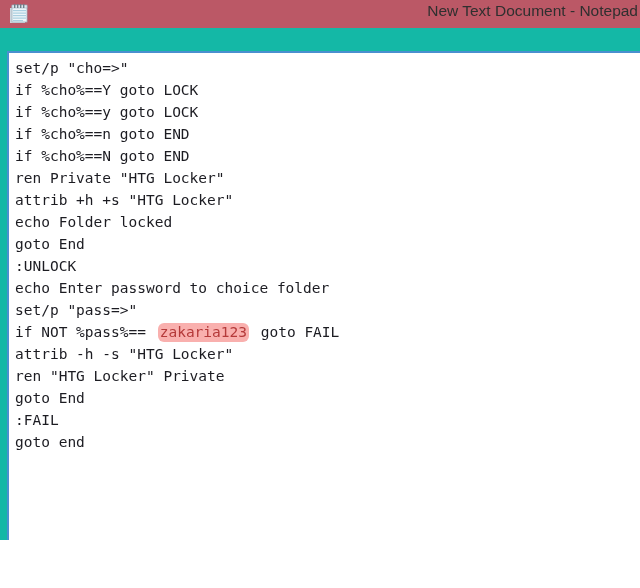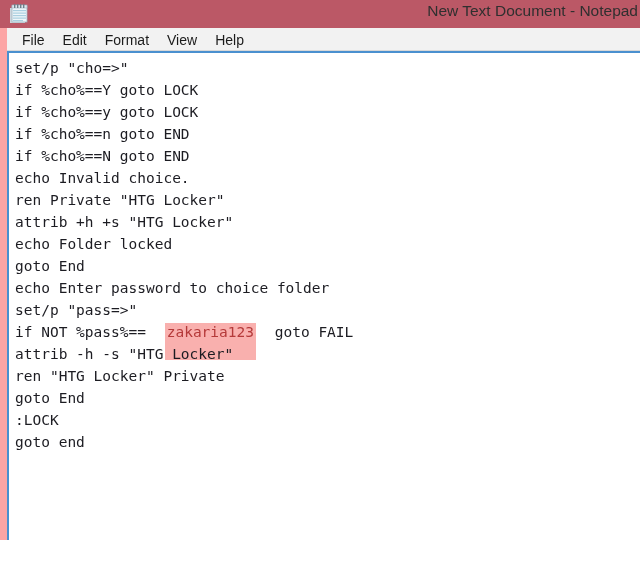--- a/index.html
+++ b/index.html
@@ -12,21 +12,21 @@
     width: 640px;
     height: 588px;
     overflow: hidden;
     font-family: "Liberation Sans", sans-serif;
   }
 
   .window {
     position: relative;
     width: 640px;
     height: 540px;
-    background: #fca5a5;
+    background: #14b8a6;
     box-sizing: border-box;
     overflow: hidden;
   }
 
   
   .titlebar {
     position: absolute;
     left: 0; top: 0;
     width: 640px;
     height: 28px;
@@ -114,22 +114,23 @@
     line-height: 22px;
     height: 22px;
     color: #1c1c22;
     white-space: pre;
     letter-spacing: 0px;
   }
 
   .hl {
     background: #f9b0ae;
     color: #b53a3a;
-    padding: 1px 2px 20px 2px;
-    margin: 0 10px;
+    padding: 1px 2px 2px 2px;
+    margin: 0 3px;
+    border-radius: 6px;
   }
 
   
   .hscroll {
     position: absolute;
     left: 0;
     bottom: 0;
     width: 100%;
     height: 22px;
     background: #efefef;
@@ -177,49 +178,40 @@
         <rect x="3" y="1" width="15" height="3" fill="#dfe9ef" stroke="#9fb4c0" stroke-width="0.6"></rect>
         <rect x="5" y="0" width="1.4" height="4" fill="#6f7f88"></rect>
         <rect x="8" y="0" width="1.4" height="4" fill="#6f7f88"></rect>
         <rect x="11" y="0" width="1.4" height="4" fill="#6f7f88"></rect>
         <rect x="14" y="0" width="1.4" height="4" fill="#6f7f88"></rect>
       </svg>
     </span>
     <div class="title-text">New Text Document - Notepad</div>
   </div>
 
-  <div class="menubar">
-    <div class="menu-items">
-      <div class="menu-item">File</div>
-      <div class="menu-item">Edit</div>
-      <div class="menu-item">Format</div>
-      <div class="menu-item">View</div>
-      <div class="menu-item">Help</div>
-    </div>
-  </div>
 
   <div class="editor-frame">
     <div class="text-area" id="text-area">
         <div class="code-line">set/p "cho=&gt;"</div>
         <div class="code-line">if %cho%==Y goto LOCK</div>
         <div class="code-line">if %cho%==y goto LOCK</div>
         <div class="code-line">if %cho%==n goto END</div>
         <div class="code-line">if %cho%==N goto END</div>
-        <div class="code-line">echo Invalid choice.</div>
         <div class="code-line">ren Private "HTG Locker"</div>
         <div class="code-line">attrib +h +s "HTG Locker"</div>
         <div class="code-line">echo Folder locked</div>
         <div class="code-line">goto End</div>
+        <div class="code-line">:UNLOCK</div>
         <div class="code-line">echo Enter password to choice folder</div>
         <div class="code-line">set/p "pass=&gt;"</div>
         <div class="code-line">if NOT %pass%== <span class="hl">zakaria123</span> goto FAIL</div>
         <div class="code-line">attrib -h -s "HTG Locker"</div>
         <div class="code-line">ren "HTG Locker" Private</div>
         <div class="code-line">goto End</div>
-        <div class="code-line">:LOCK</div>
+        <div class="code-line">:FAIL</div>
         <div class="code-line">goto end</div>
       </div>
 
     <div class="hscroll">
       <div class="hscroll-left-arrow">‹</div>
       <div class="hscroll-track"></div>
     </div>
   </div>
 
 </div>

